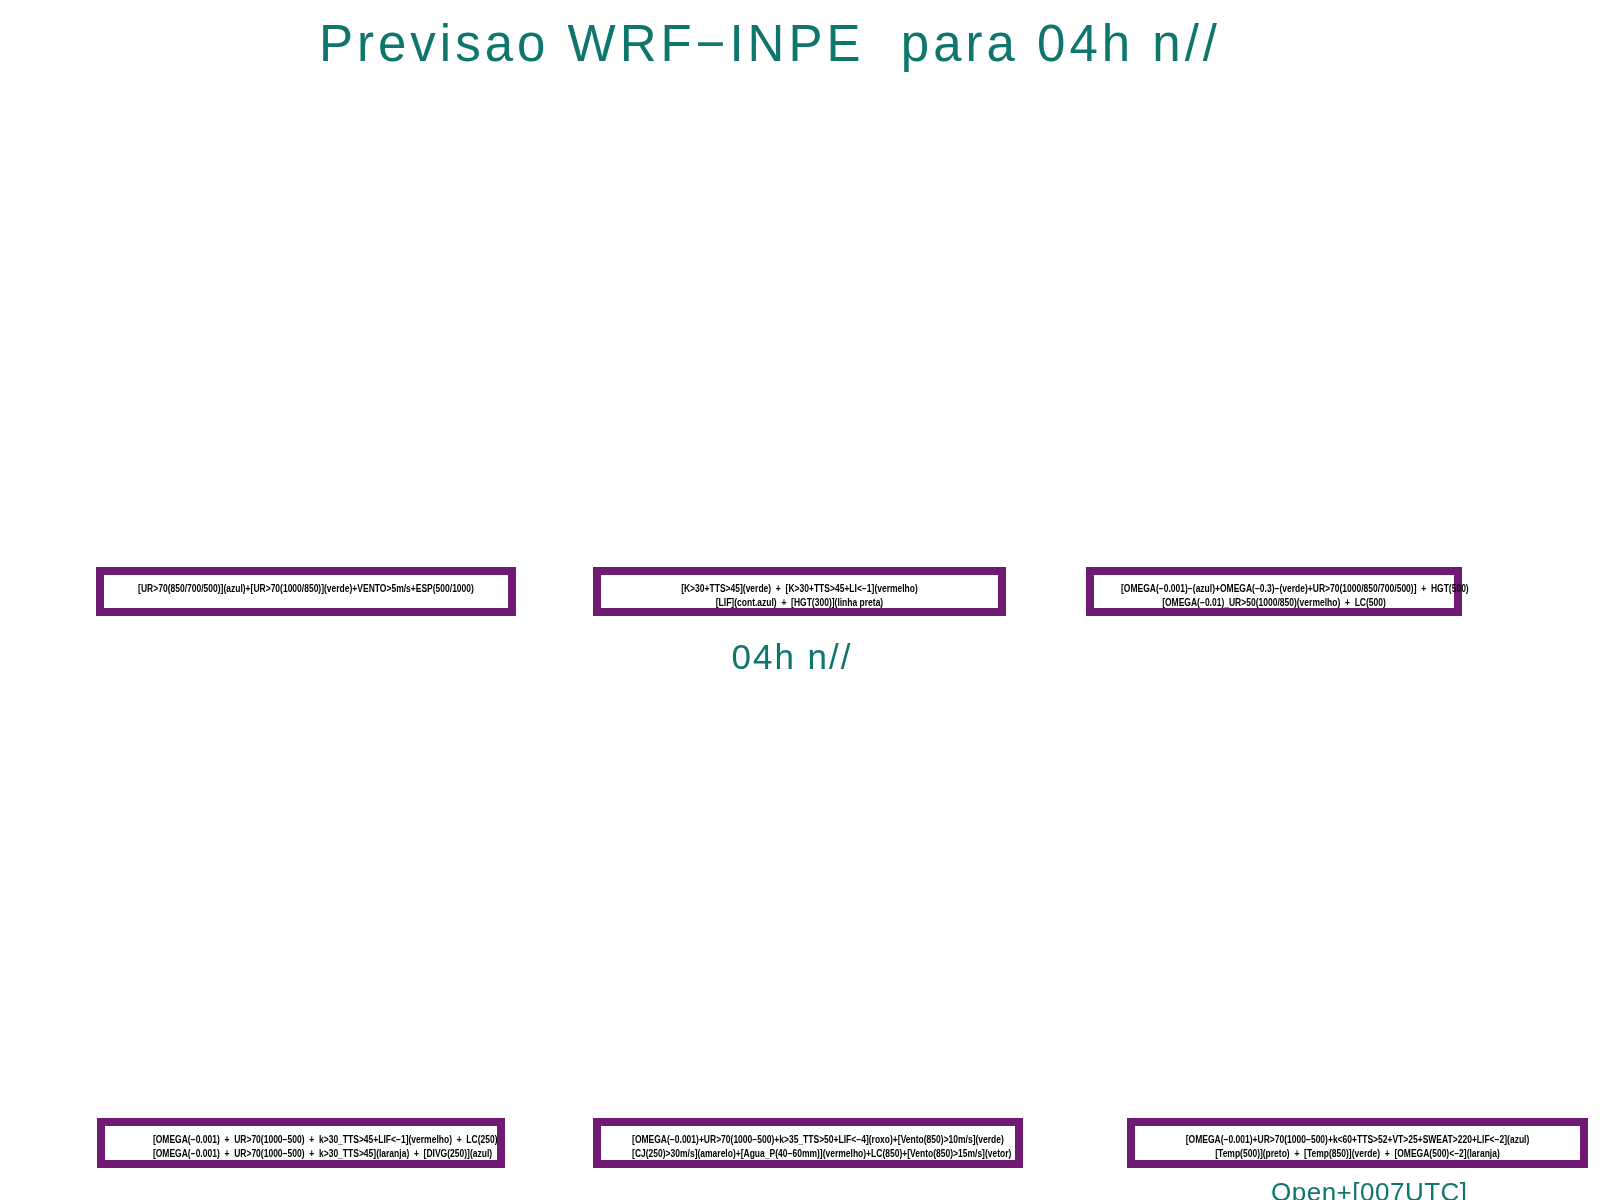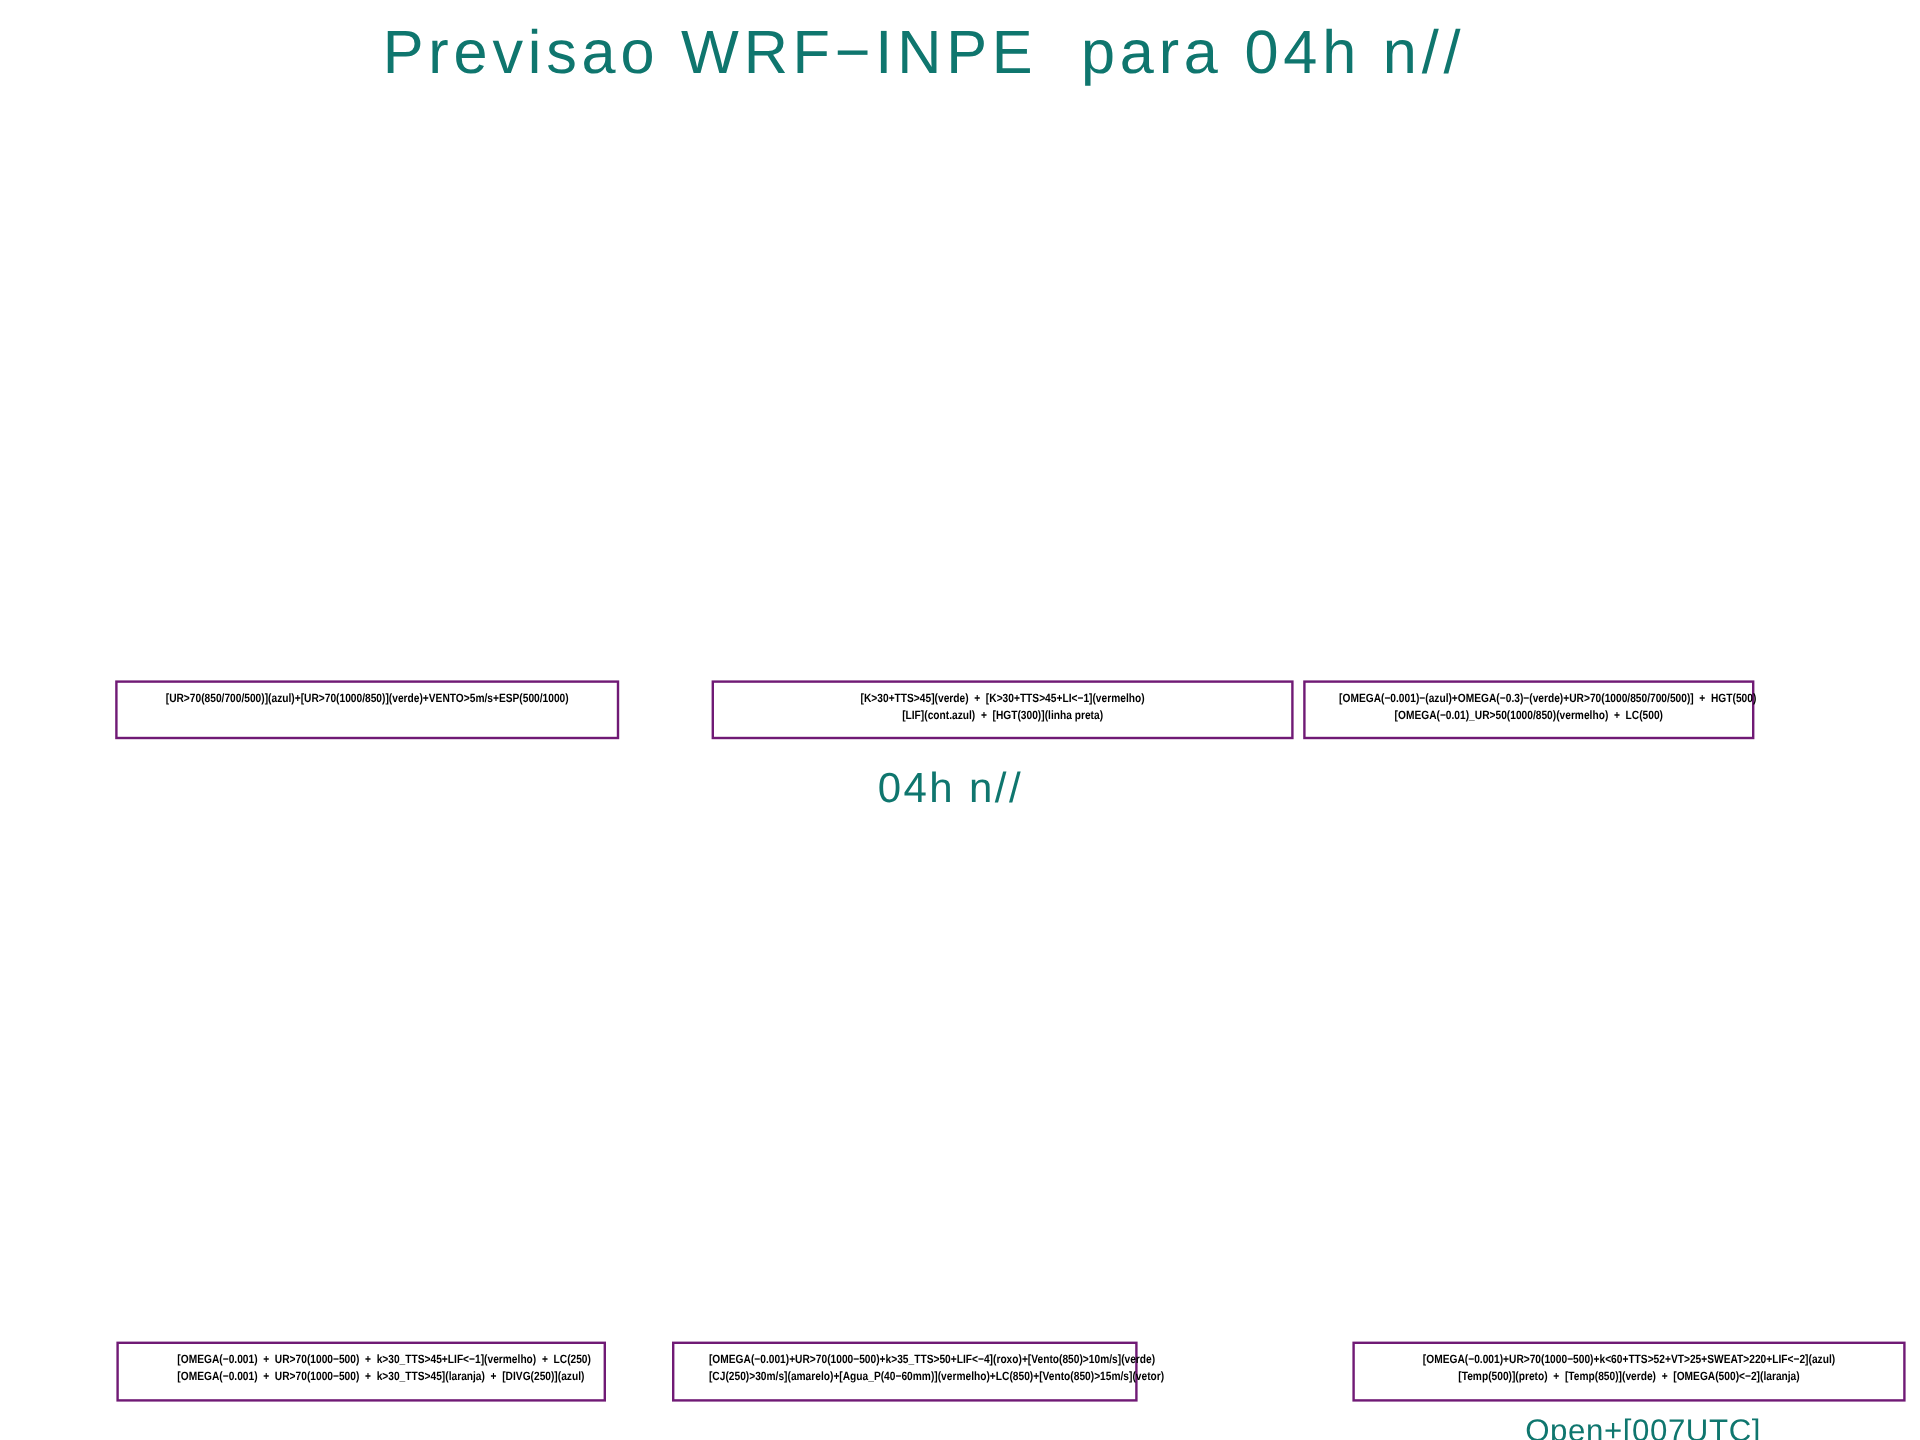--- a/index.html
+++ b/index.html
@@ -41,21 +41,21 @@
   .footer {
     top: 1177px;
     left: 1271px;
     font-size: 26px;
     letter-spacing: 0.5px;
   }
   
   .box {
     position: absolute;
     box-sizing: border-box;
-    border: 2px solid #701a75;
+    border: 8px solid #701a75;
     background: #ffffff;
     padding-top: 7px;
   }
   .box.toprow { top: 567px; height: 49px; }
   .box.bottomrow { top: 1118px; height: 50px; }
   .line {
     width: 100%;
     text-align: center;
     font-family: "Liberation Sans", sans-serif;
     font-weight: bold;
@@ -69,38 +69,38 @@
 </style>
 </head>
 <body>
 
 <div class="plot-text title">Previsao WRF−INPE  para 04h n//</div>
 
 <div class="box toprow" style="left:96px; width:420px;">
   <div class="line">[UR&gt;70(850/700/500)](azul)+[UR&gt;70(1000/850)](verde)+VENTO&gt;5m/s+ESP(500/1000)</div>
 </div>
 
-<div class="box toprow" style="left:593px; width:485px;">
+<div class="box toprow" style="left:593px; width:413px;">
   <div class="line">[K&gt;30+TTS&gt;45](verde)  +  [K&gt;30+TTS&gt;45+LI&lt;−1](vermelho)</div>
   <div class="line">[LIF](cont.azul)  +  [HGT(300)](linha preta)</div>
 </div>
 
 <div class="box toprow" style="left:1086px; width:376px;">
   <div class="line">[OMEGA(−0.001)−(azul)+OMEGA(−0.3)−(verde)+UR&gt;70(1000/850/700/500)]  +  HGT(500)</div>
   <div class="line">[OMEGA(−0.01)_UR&gt;50(1000/850)(vermelho)  +  LC(500)</div>
 </div>
 
 <div class="plot-text subtitle">04h n//</div>
 
 <div class="box bottomrow" style="left:97px; width:408px;padding-left:20px;">
   <div class="line">[OMEGA(−0.001)  +  UR&gt;70(1000−500)  +  k&gt;30_TTS&gt;45+LIF&lt;−1](vermelho)  +  LC(250)</div>
   <div class="line">[OMEGA(−0.001)  +  UR&gt;70(1000−500)  +  k&gt;30_TTS&gt;45](laranja)  +  [DIVG(250)](azul)</div>
 </div>
 
-<div class="box bottomrow" style="left:560px; width:388px;">
+<div class="box bottomrow" style="left:593px; width:430px;">
   <div class="line">[OMEGA(−0.001)+UR&gt;70(1000−500)+k&gt;35_TTS&gt;50+LIF&lt;−4](roxo)+[Vento(850)&gt;10m/s](verde)</div>
   <div class="line">[CJ(250)&gt;30m/s](amarelo)+[Agua_P(40−60mm)](vermelho)+LC(850)+[Vento(850)&gt;15m/s](vetor)</div>
 </div>
 
 <div class="box bottomrow" style="left:1127px; width:461px;">
   <div class="line">[OMEGA(−0.001)+UR&gt;70(1000−500)+k&lt;60+TTS&gt;52+VT&gt;25+SWEAT&gt;220+LIF&lt;−2](azul)</div>
   <div class="line">[Temp(500)](preto)  +  [Temp(850)](verde)  +  [OMEGA(500)&lt;−2](laranja)</div>
 </div>
 
 <div class="plot-text footer">Open+[007UTC]</div>

